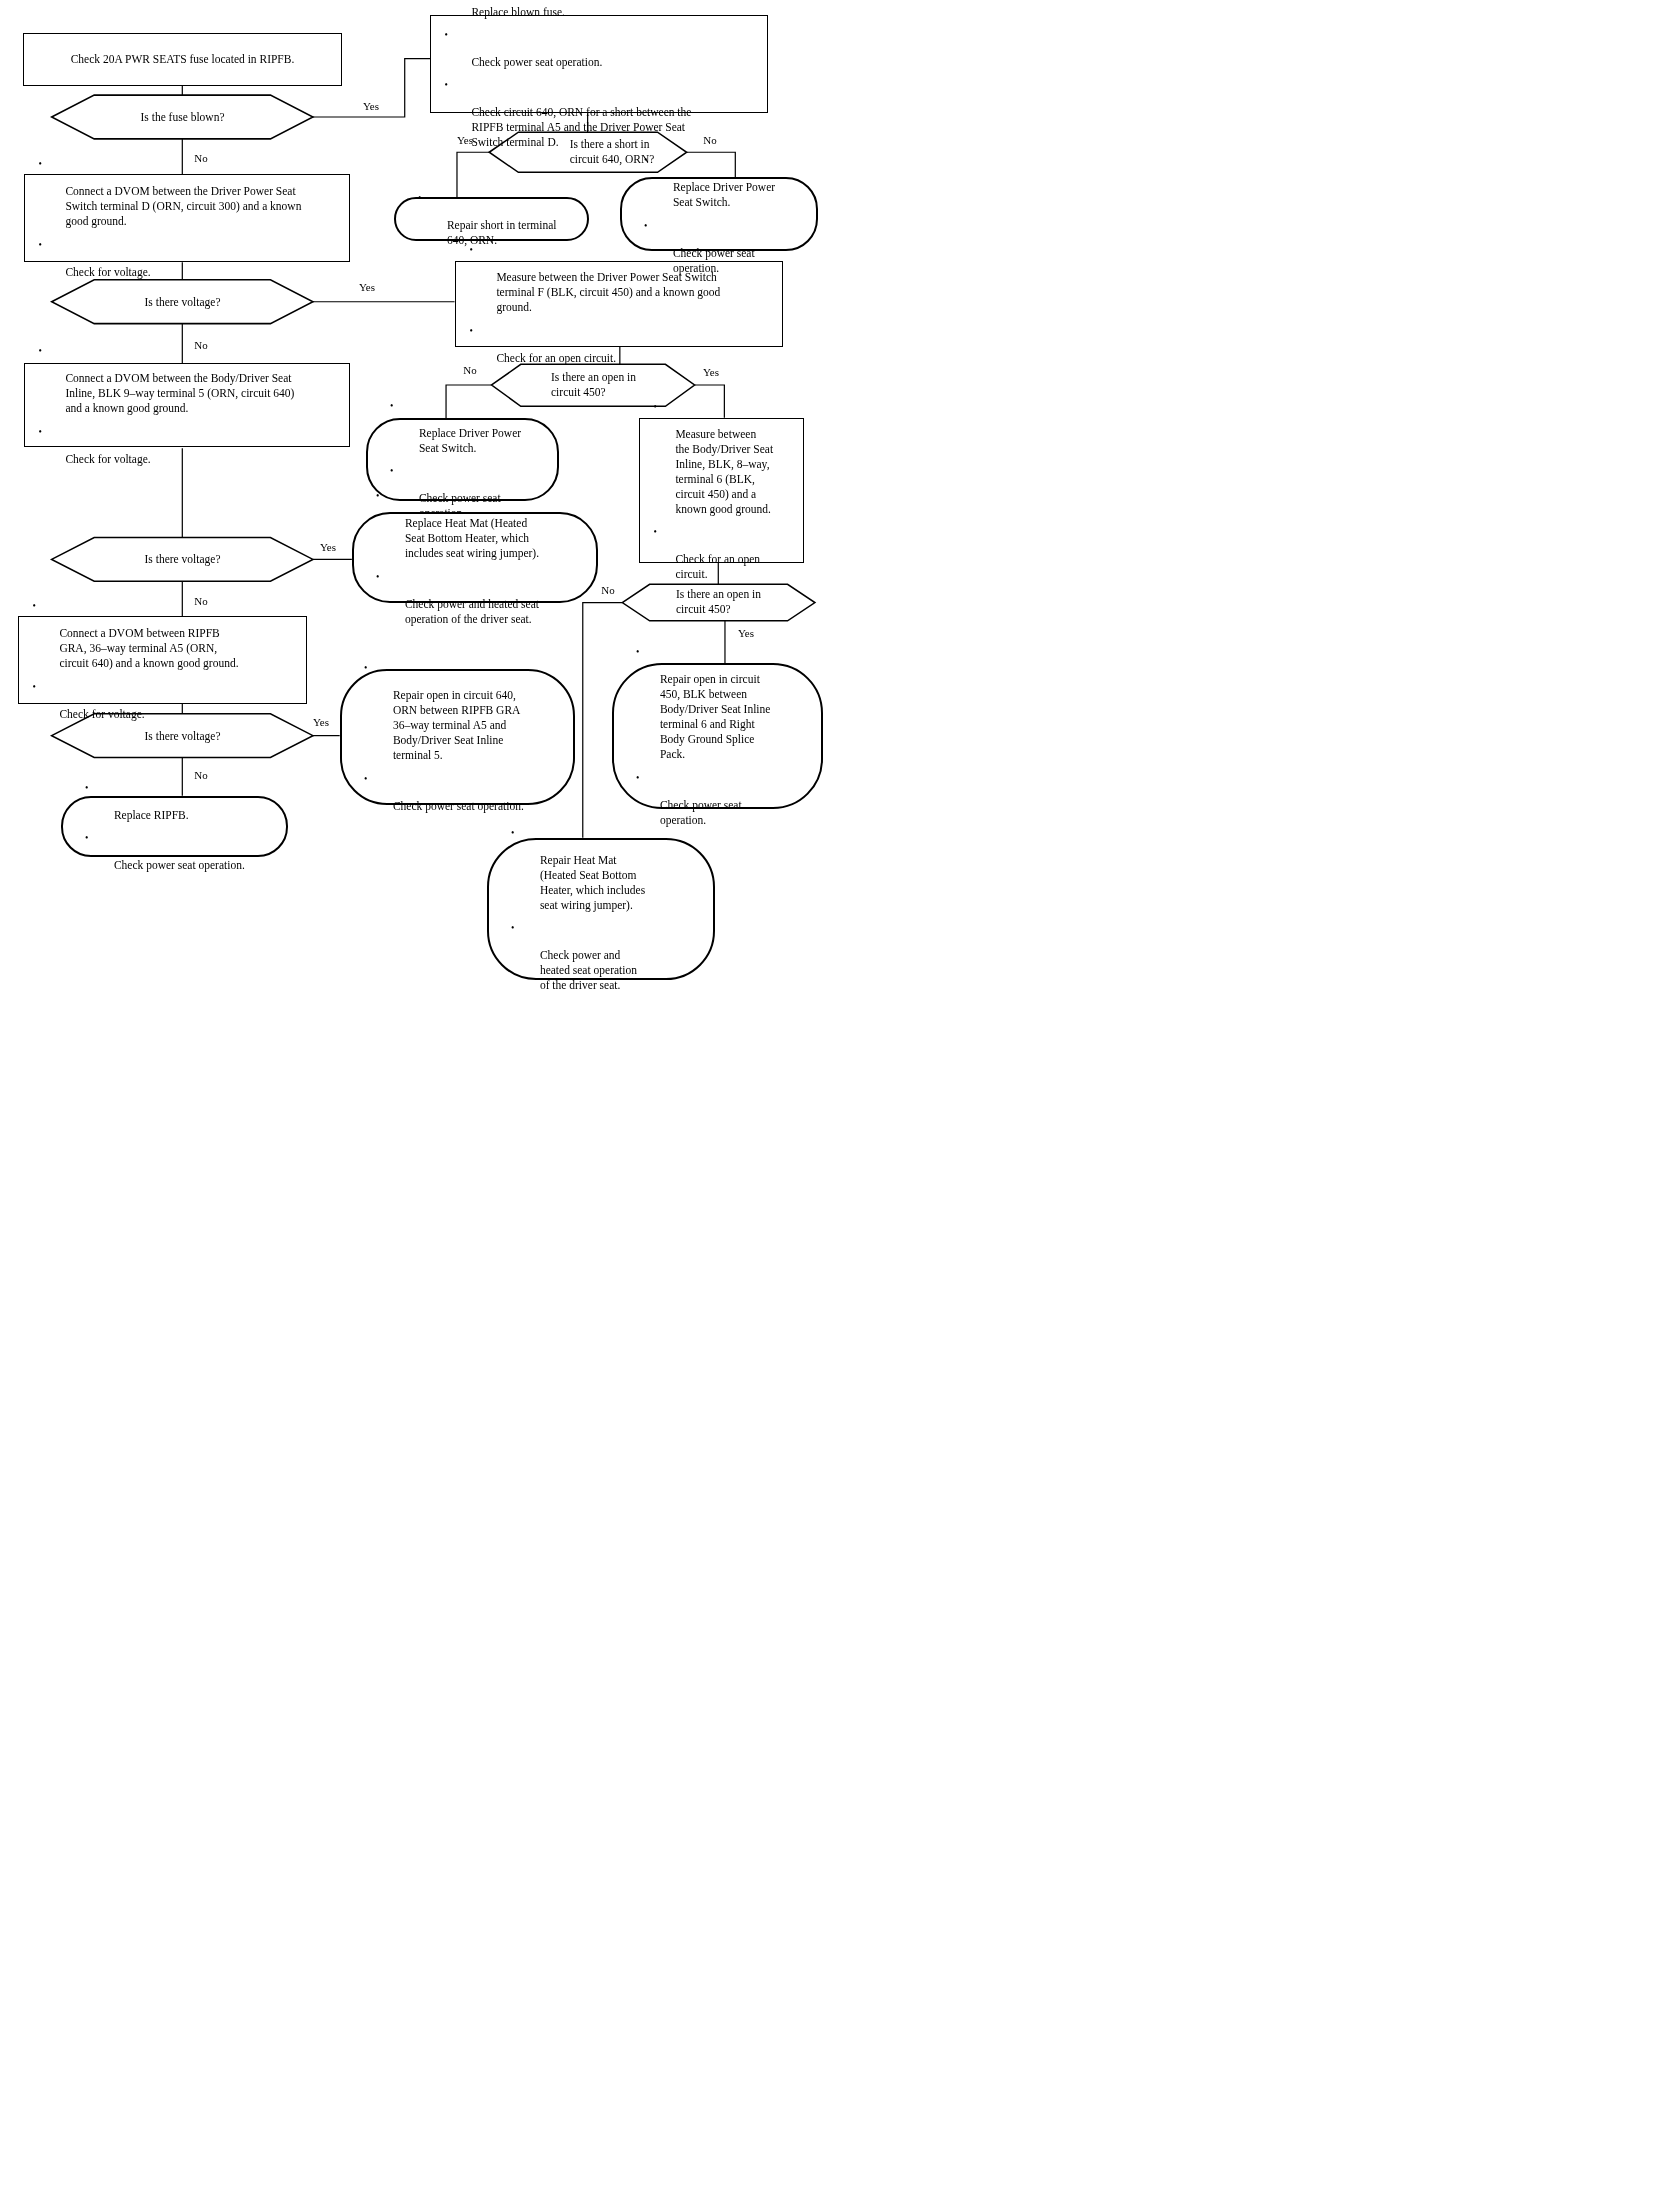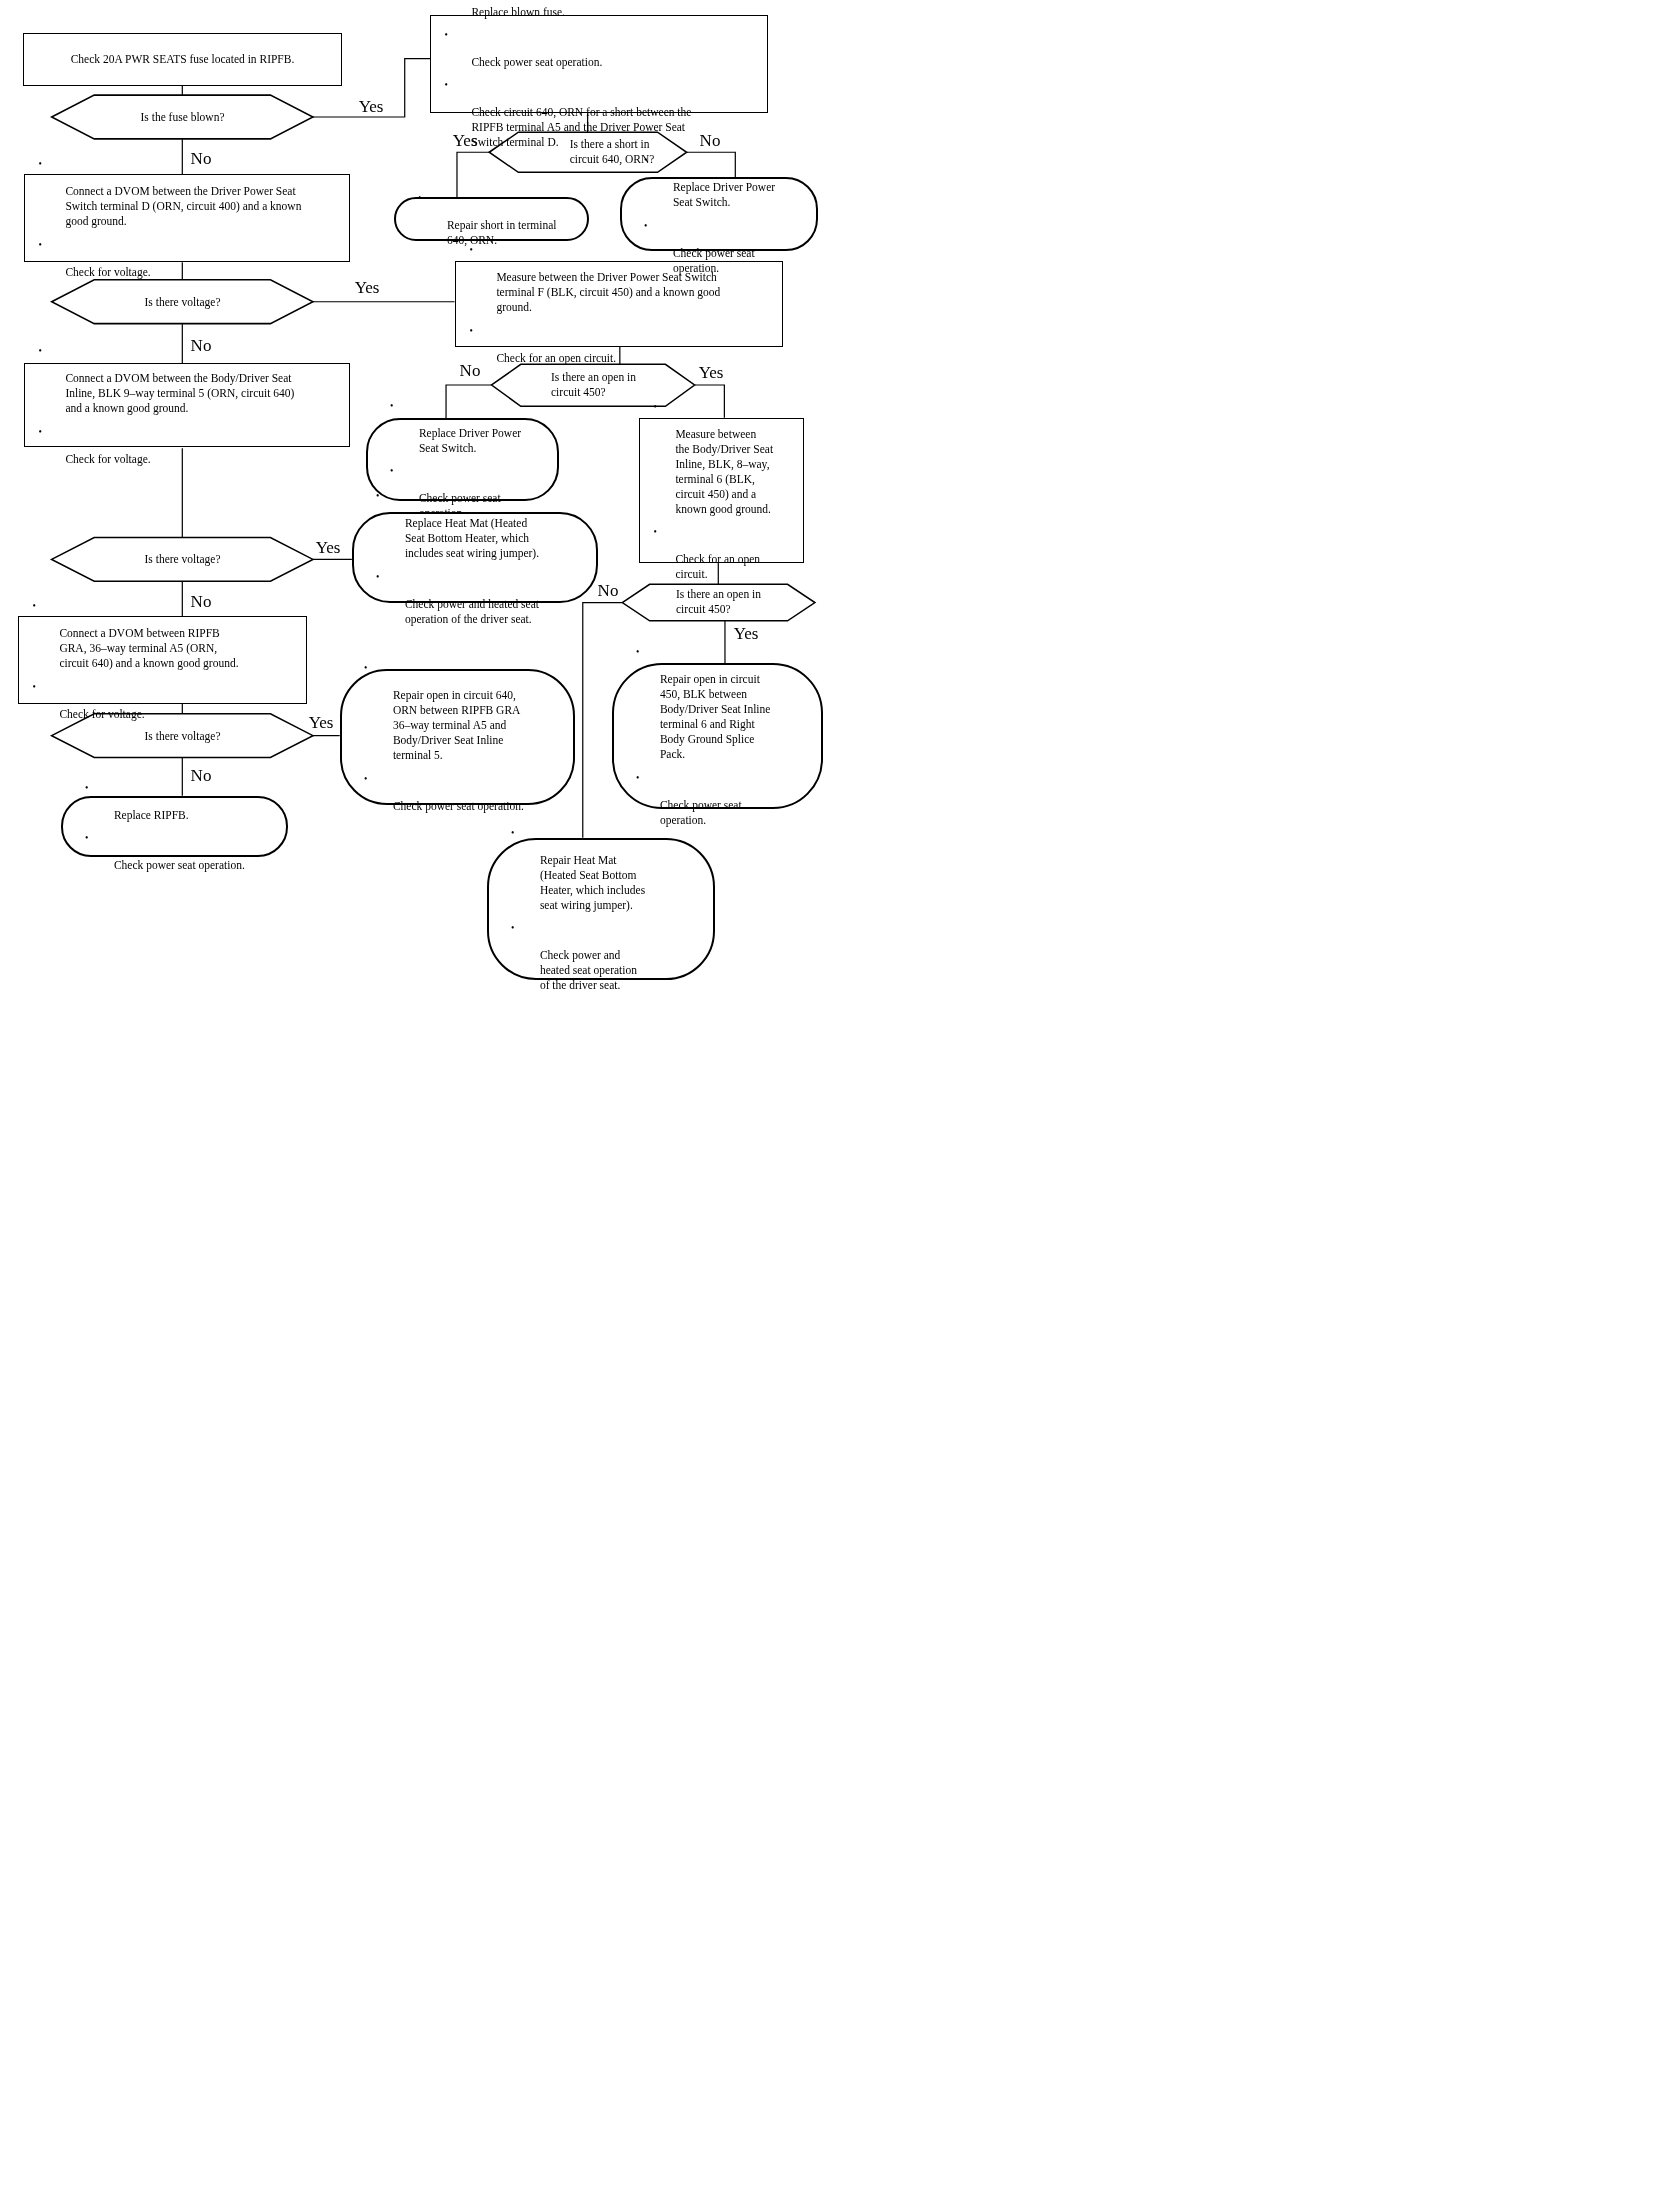--- a/index.html
+++ b/index.html
@@ -30,21 +30,21 @@
   .btext{flex:1 1 auto;white-space:pre-line;padding-right:6px;margin-top:28px;}
   .box.pad{padding:4.9px 4.9px 4.9px 8.5px;}
   .terminal{padding:4.9px 6px 4.9px 13.4px;}
   .hex-label{
     position:absolute;display:flex;align-items:center;justify-content:center;
     font-size:11.5px;line-height:14.6px;text-align:left;
   }
   .hex-text{white-space:pre-line;}
   .edge-label{
     position:absolute;transform:translate(-50%,-50%);
-    font-size:17px;line-height:13.4px;white-space:nowrap;
+    font-size:11px;line-height:13.4px;white-space:nowrap;
   }
   .start-text{width:100%;text-align:center;padding:0 6px;}
 </style>
 </head>
 <body>
 
 <div id="page">
 
   <svg id="wires" viewBox="0 0 1379 1814">
     <g stroke="#000" stroke-width="2" fill="none">
@@ -102,21 +102,21 @@
 Switch terminal D.</span>
         </div>
     </div>
   </div>
 
   <div class="node box pad" style="left:24px;top:174px;width:326px;height:88px">
     <div class="bullets">
       <div class="bullet">
           <span class="marker">•</span>
           <span class="btext">Connect a DVOM between the Driver Power Seat
-Switch terminal D (ORN, circuit 400) and a known
+Switch terminal D (ORN, circuit 300) and a known
 good ground.</span>
         </div>
       <div class="bullet">
           <span class="marker">•</span>
           <span class="btext">Check for voltage.</span>
         </div>
     </div>
   </div>
 
   <div class="node box pad" style="left:455px;top:261px;width:328px;height:86px">

